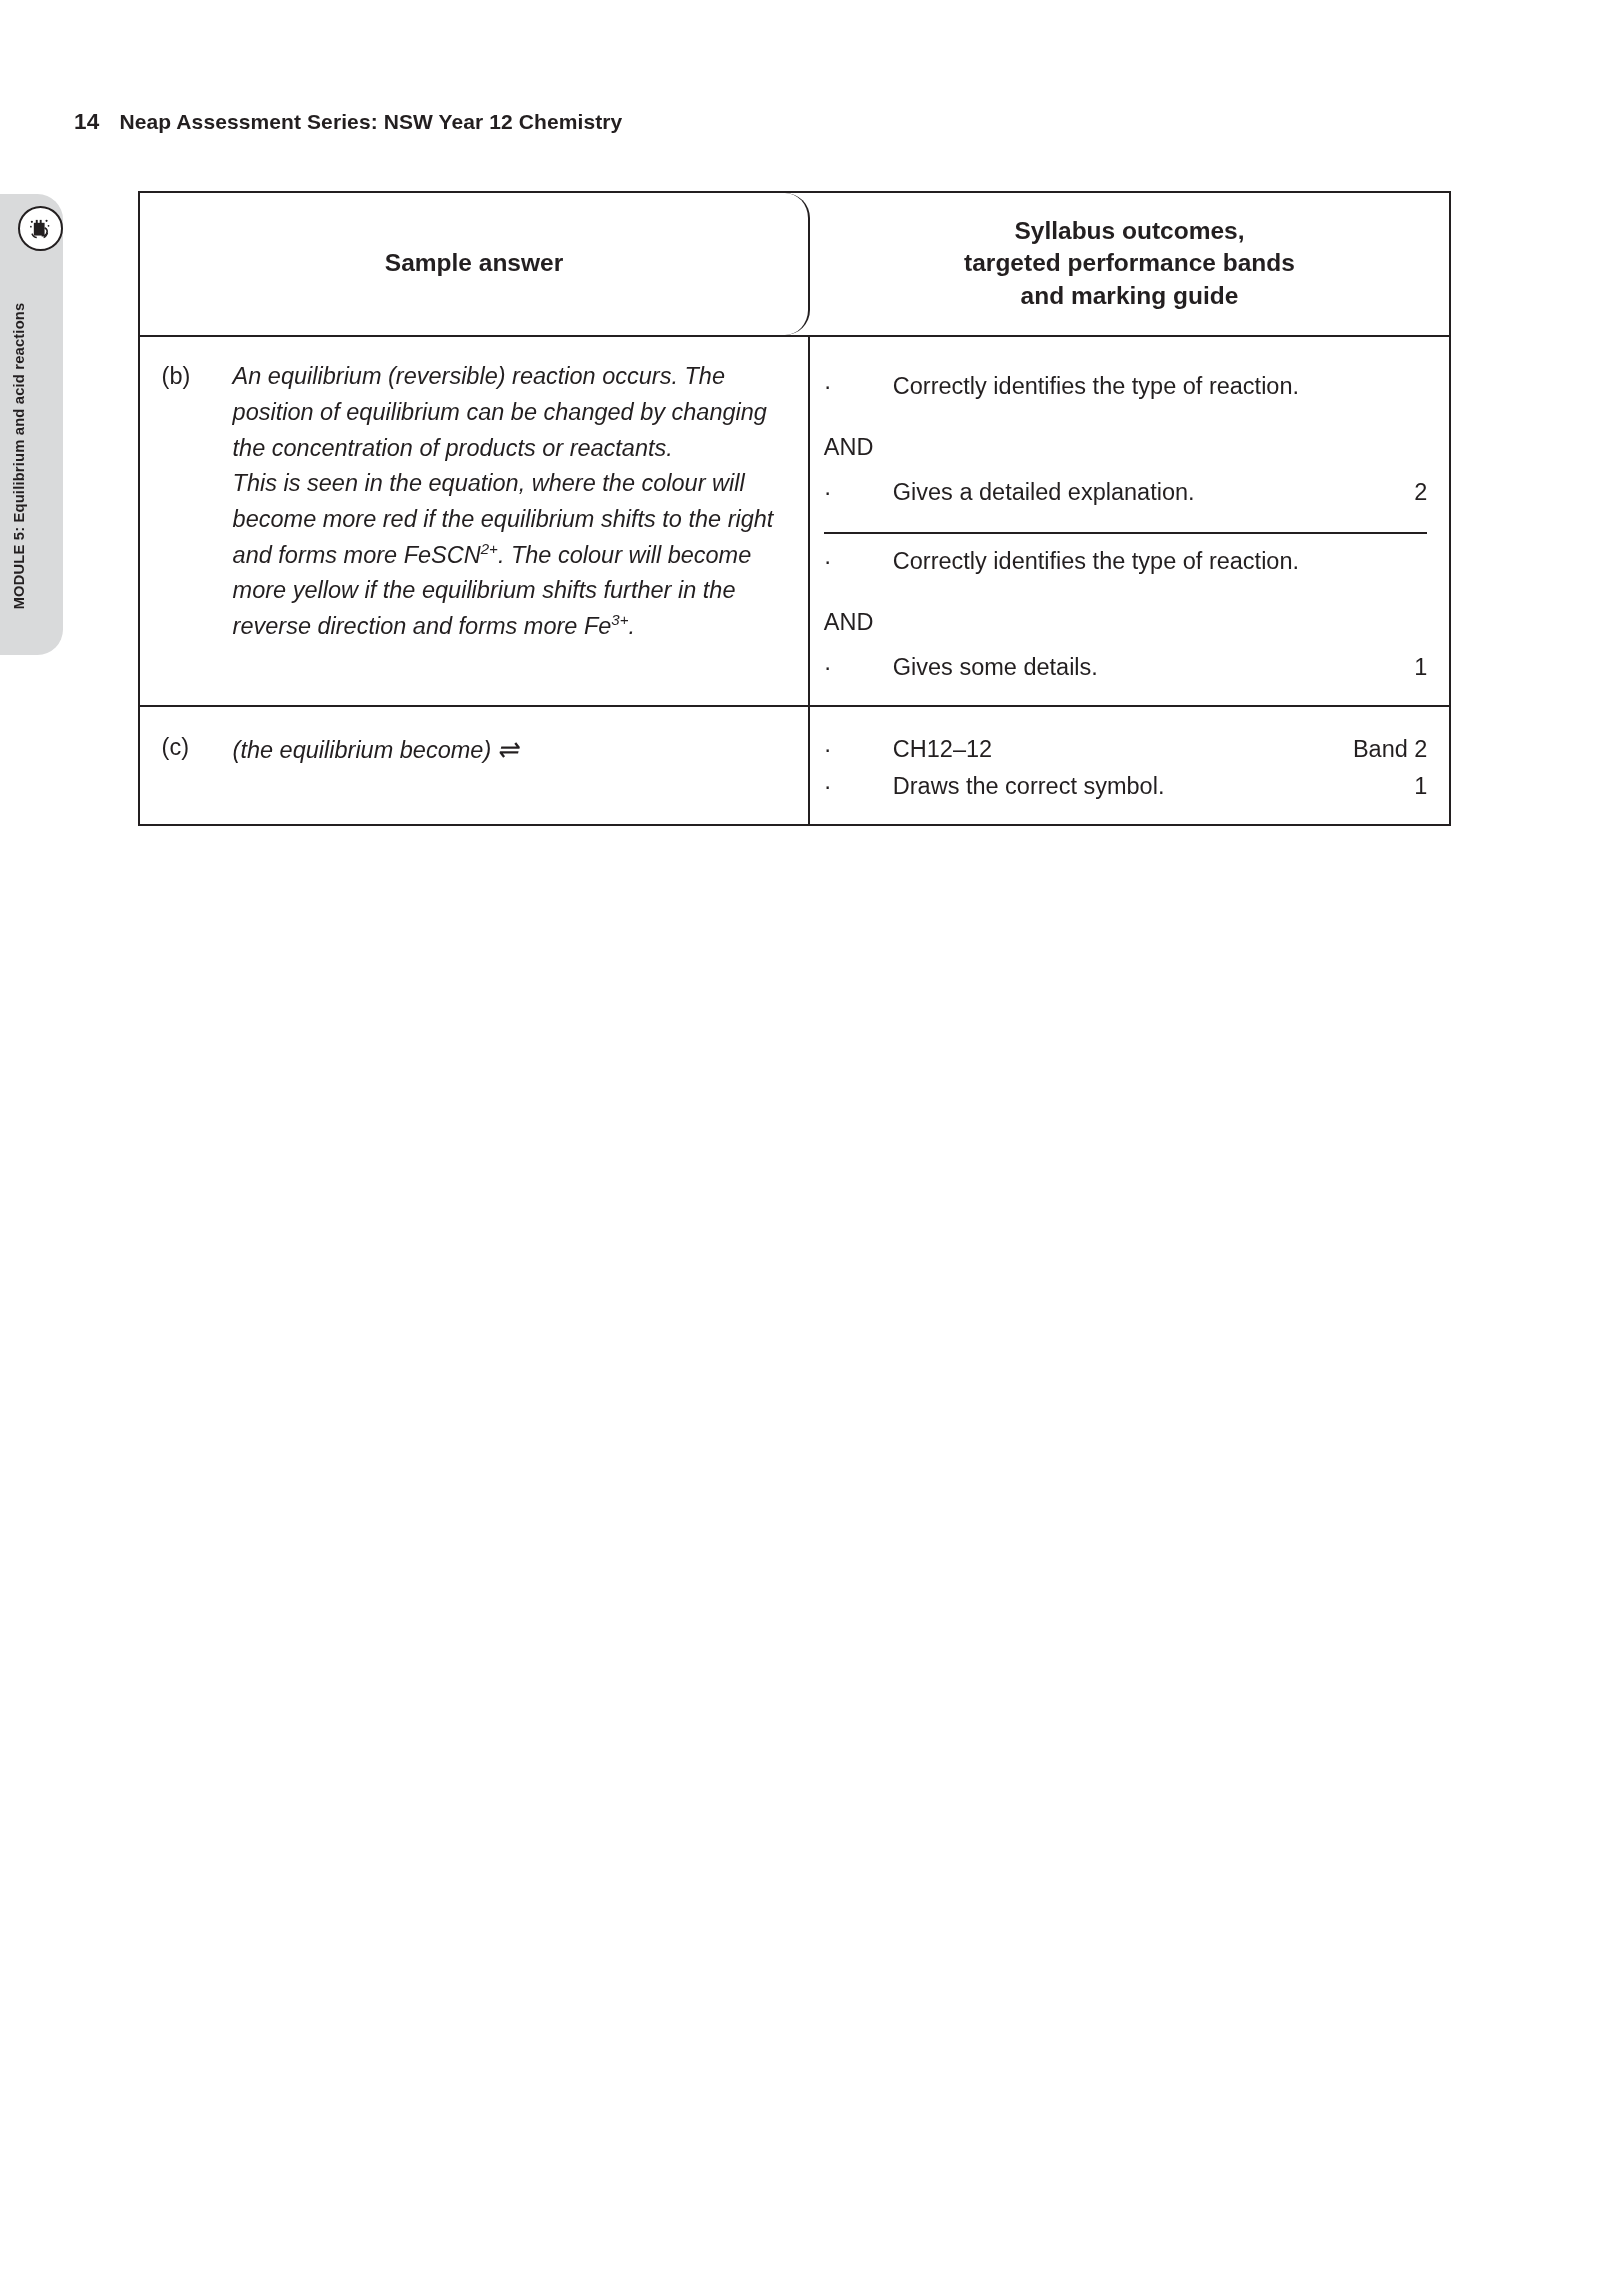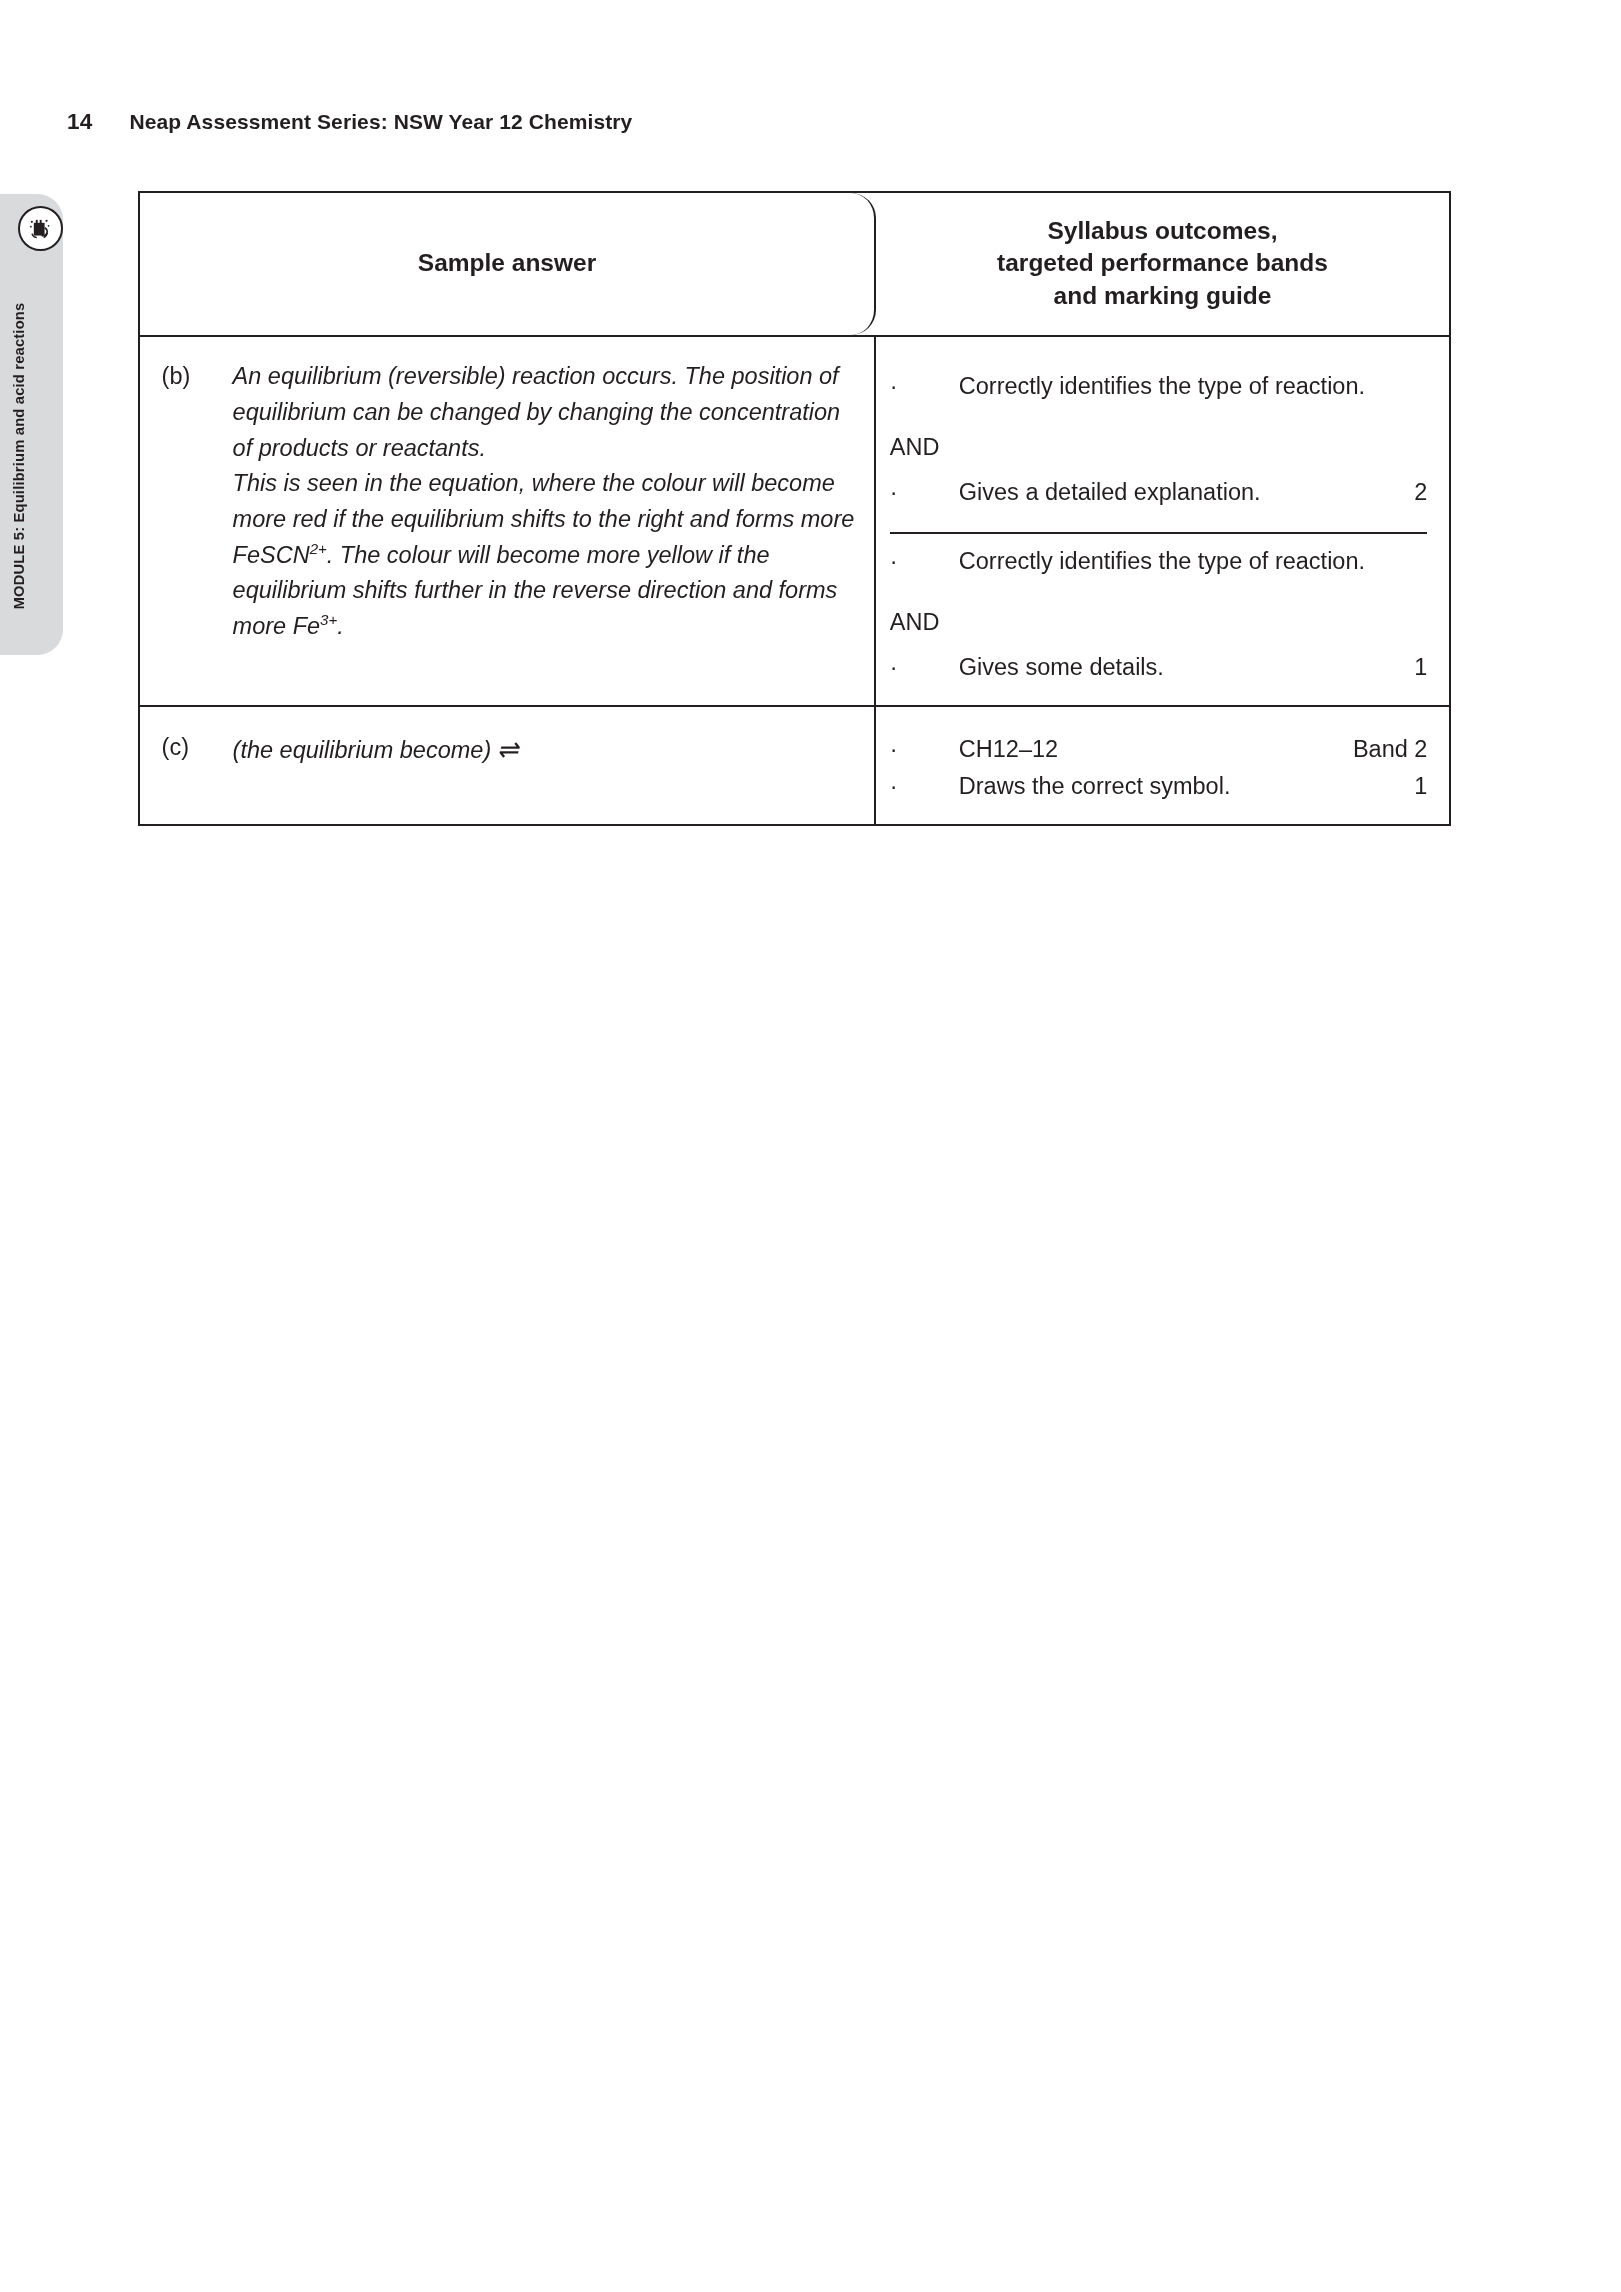--- a/index.html
+++ b/index.html
@@ -12,25 +12,25 @@
     height: 2293px;
     position: relative;
     font-family: "Liberation Sans", sans-serif;
     color: #231f20;
     overflow: hidden;
   }
 
   
   #running-header {
     position: absolute;
-    left: 67px;
+    left: 74px;
     top: 109px;
     display: flex;
     align-items: baseline;
-    gap: 37px;
+    gap: 20px;
     white-space: nowrap;
   }
   #page-number {
     font-size: 22.5px;
     font-weight: 700;
     letter-spacing: 0.2px;
   }
   #header-title {
     font-size: 21px;
     font-weight: 700;
@@ -92,21 +92,21 @@
     box-sizing: border-box;
     background: #ffffff;
   }
   .trow {
     display: flex;
     align-items: stretch;
   }
   .trow + .trow { border-top: 2.9px solid #231f20; }
 
   .cell-left {
-    width: 736px;
+    width: 670px;
     box-sizing: border-box;
     border-right: 2px solid #231f20;
     padding: 0;
   }
   .cell-right {
     flex: 1;
     box-sizing: border-box;
     padding: 0;
   }
 

